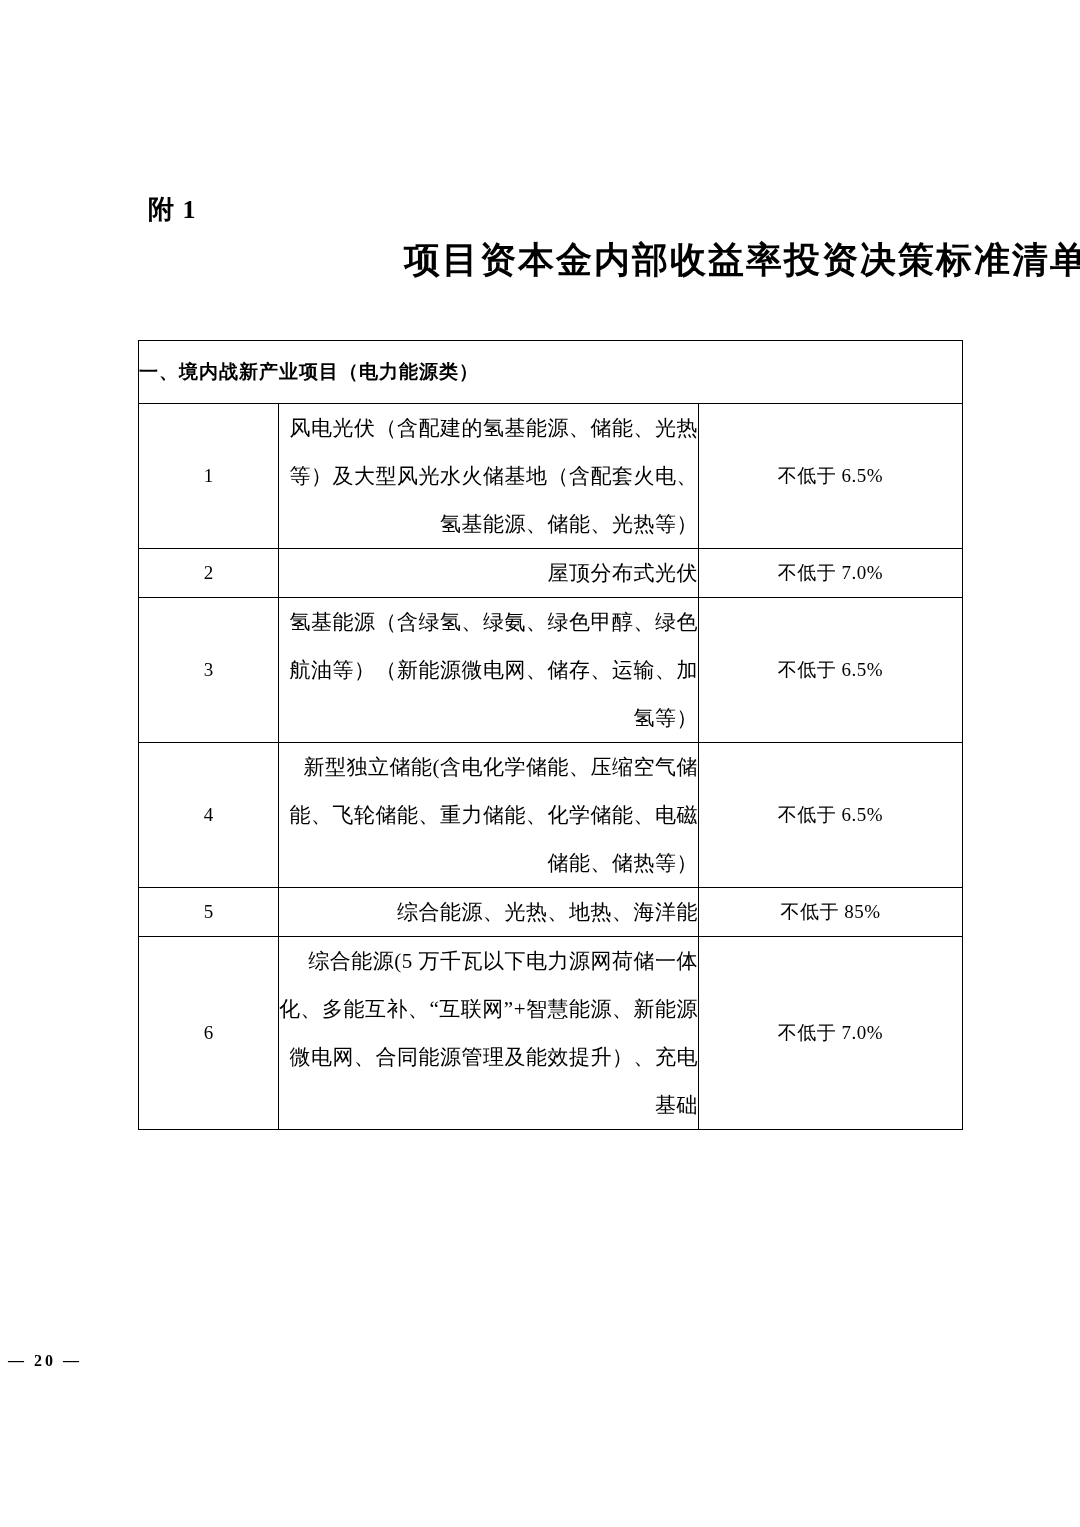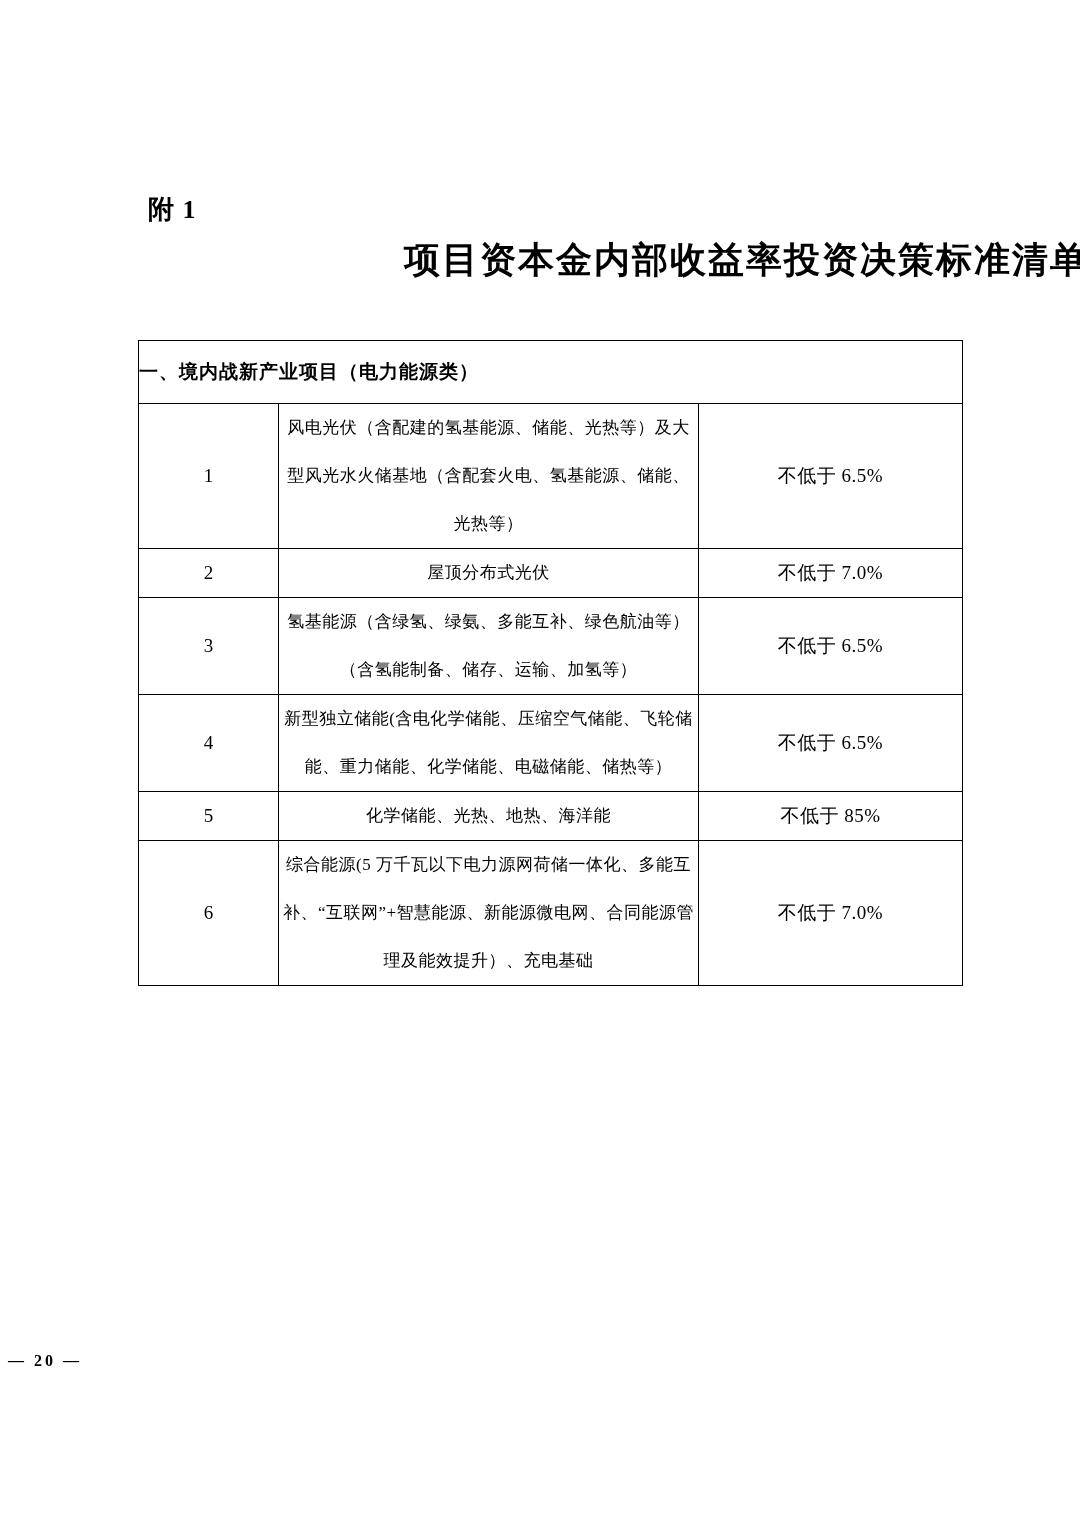--- a/index.html
+++ b/index.html
@@ -77,24 +77,24 @@
     height: 62px;
     padding-left: 14px;
     text-align: left;
   }
   .num-cell {
     text-align: center;
     font-size: 19px;
     font-family: "Liberation Serif", "DejaVu Serif", serif;
   }
   .type-cell {
-    font-size: 17px;
+    font-size: 21px;
     line-height: 48px;
     padding: 14px 12px 14px 16px;
-    text-align: center;
+    text-align: right;
     letter-spacing: 0.5px;
   }
   .std-cell {
     text-align: center;
     font-size: 19px;
     letter-spacing: 0.5px;
   }
   .page-number {
     position: absolute;
     left: 0;
@@ -135,33 +135,33 @@
         </tr>
 
         <tr>
           <td class="num-cell">2</td>
           <td class="type-cell">屋顶分布式光伏</td>
           <td class="std-cell">不低于 7.0%</td>
         </tr>
 
         <tr>
           <td class="num-cell">3</td>
-          <td class="type-cell">氢基能源（含绿氢、绿氨、多能互补、绿色航油等）（含氢能制备、储存、运输、加氢等）</td>
+          <td class="type-cell">氢基能源（含绿氢、绿氨、绿色甲醇、绿色航油等）（新能源微电网、储存、运输、加氢等）</td>
           <td class="std-cell">不低于 6.5%</td>
         </tr>
 
         <tr>
           <td class="num-cell">4</td>
           <td class="type-cell">新型独立储能(含电化学储能、压缩空气储能、飞轮储能、重力储能、化学储能、电磁储能、储热等）</td>
           <td class="std-cell">不低于 6.5%</td>
         </tr>
 
         <tr>
           <td class="num-cell">5</td>
-          <td class="type-cell">化学储能、光热、地热、海洋能</td>
+          <td class="type-cell">综合能源、光热、地热、海洋能</td>
           <td class="std-cell">不低于 85%</td>
         </tr>
 
         <tr>
           <td class="num-cell">6</td>
           <td class="type-cell">综合能源(5 万千瓦以下电力源网荷储一体化、多能互补、“互联网”+智慧能源、新能源微电网、合同能源管理及能效提升）、充电基础</td>
           <td class="std-cell">不低于 7.0%</td>
         </tr>
       </tbody>
     </table>

